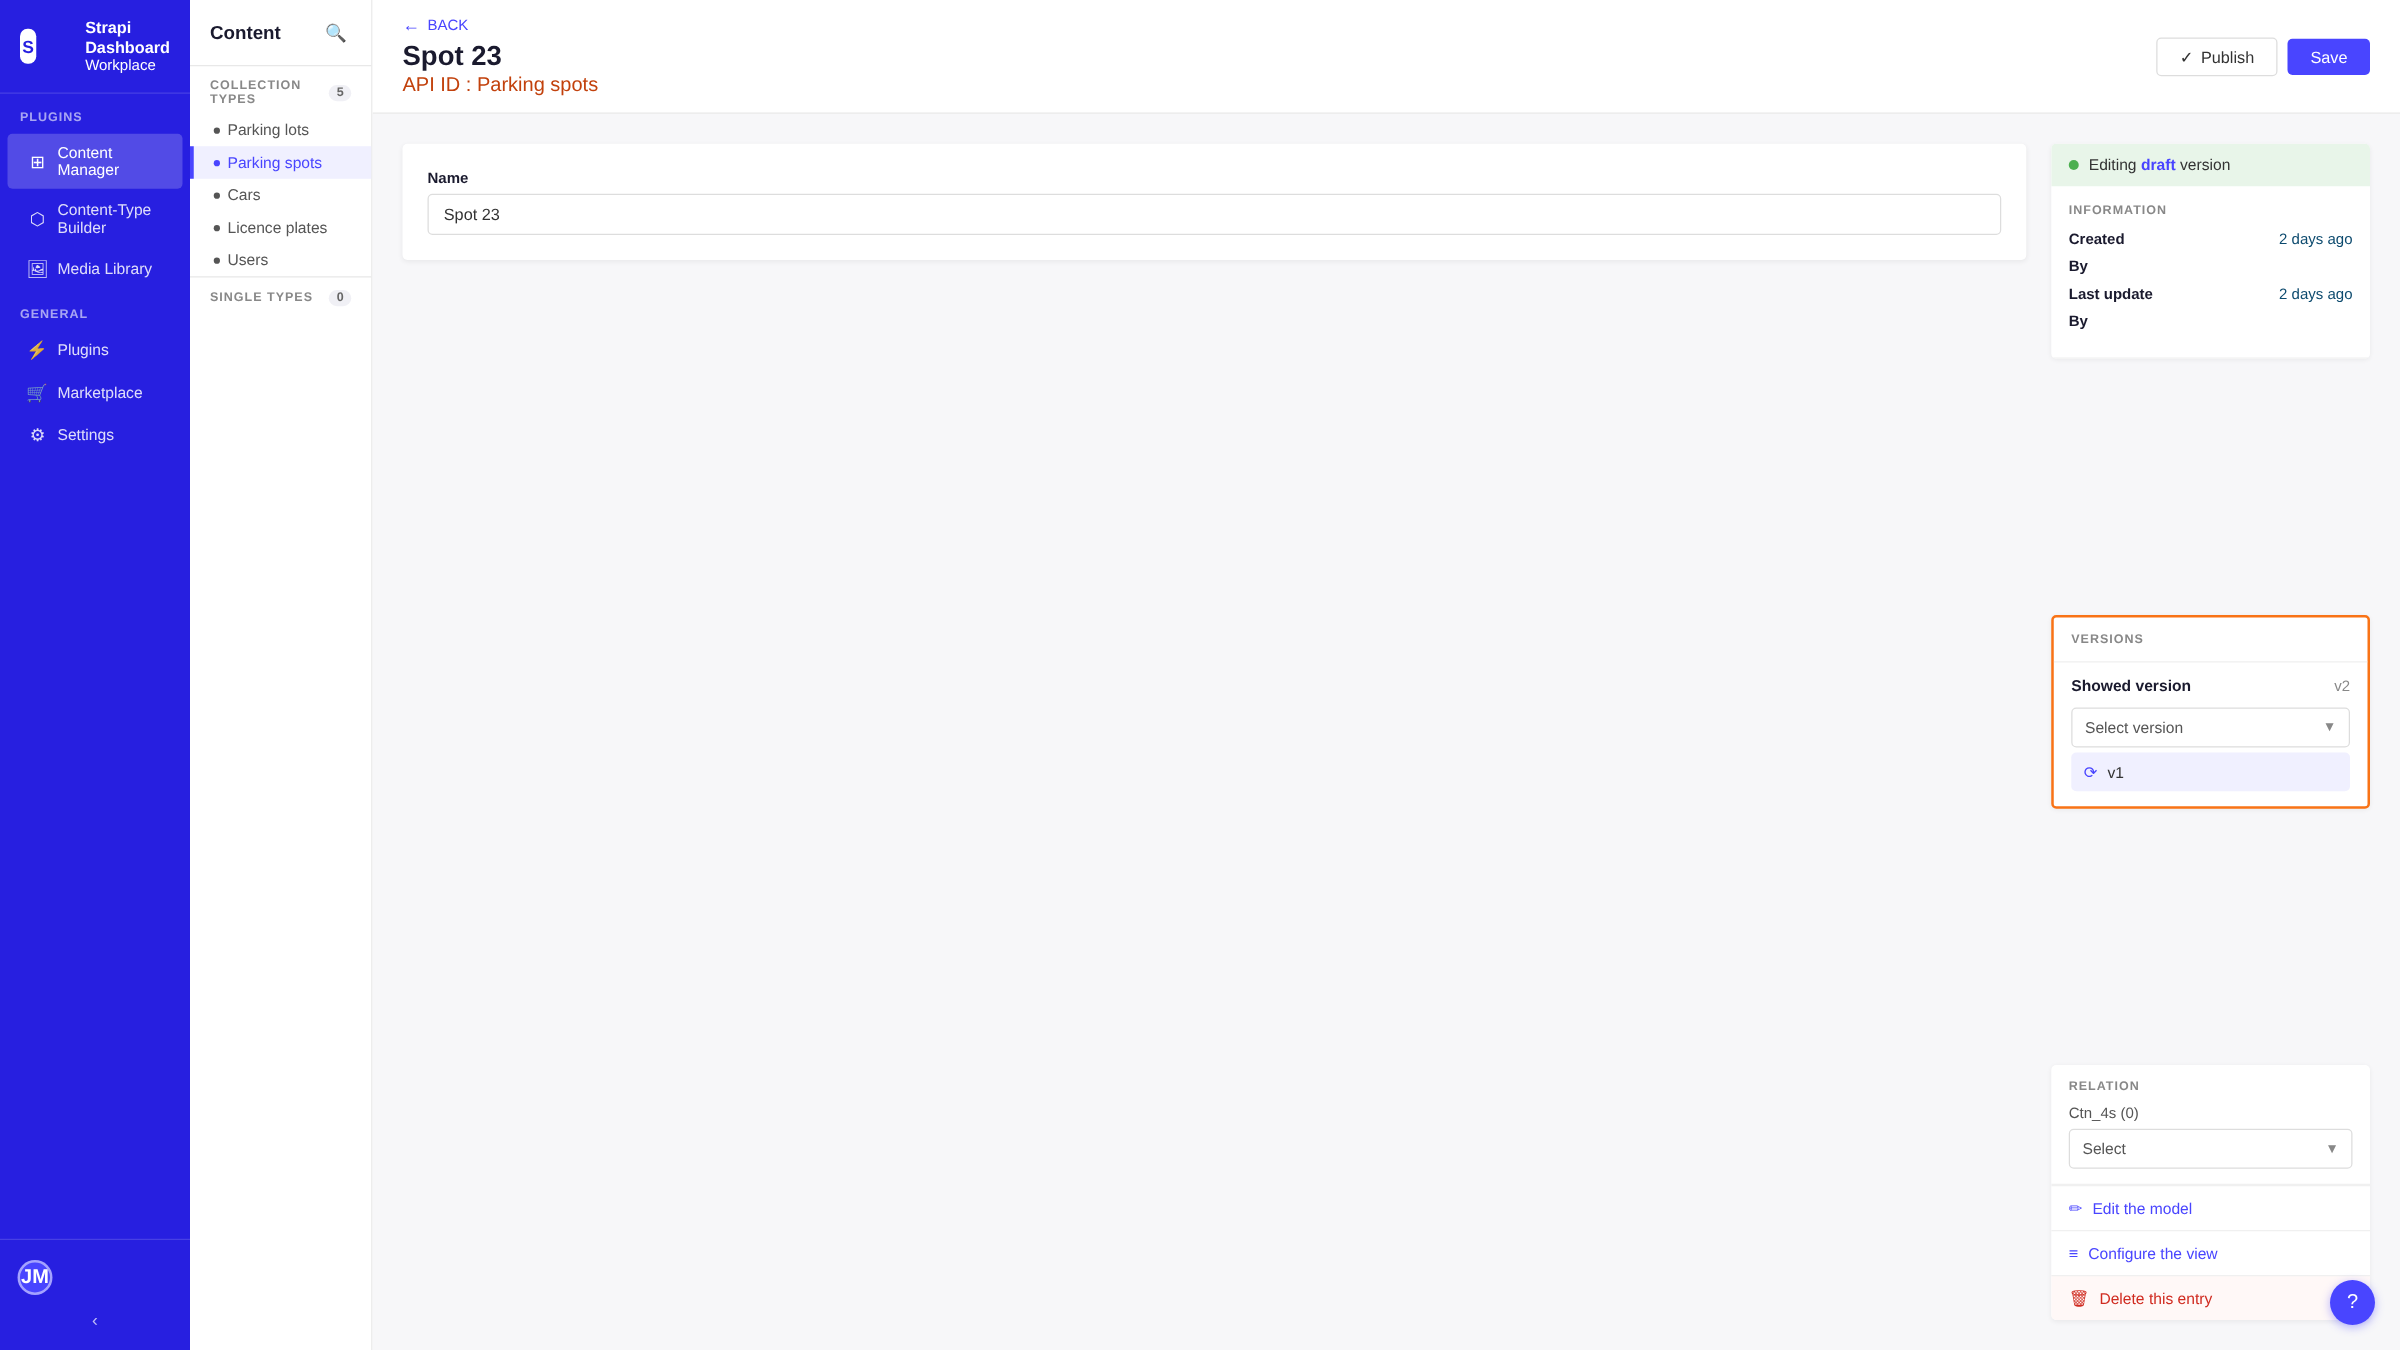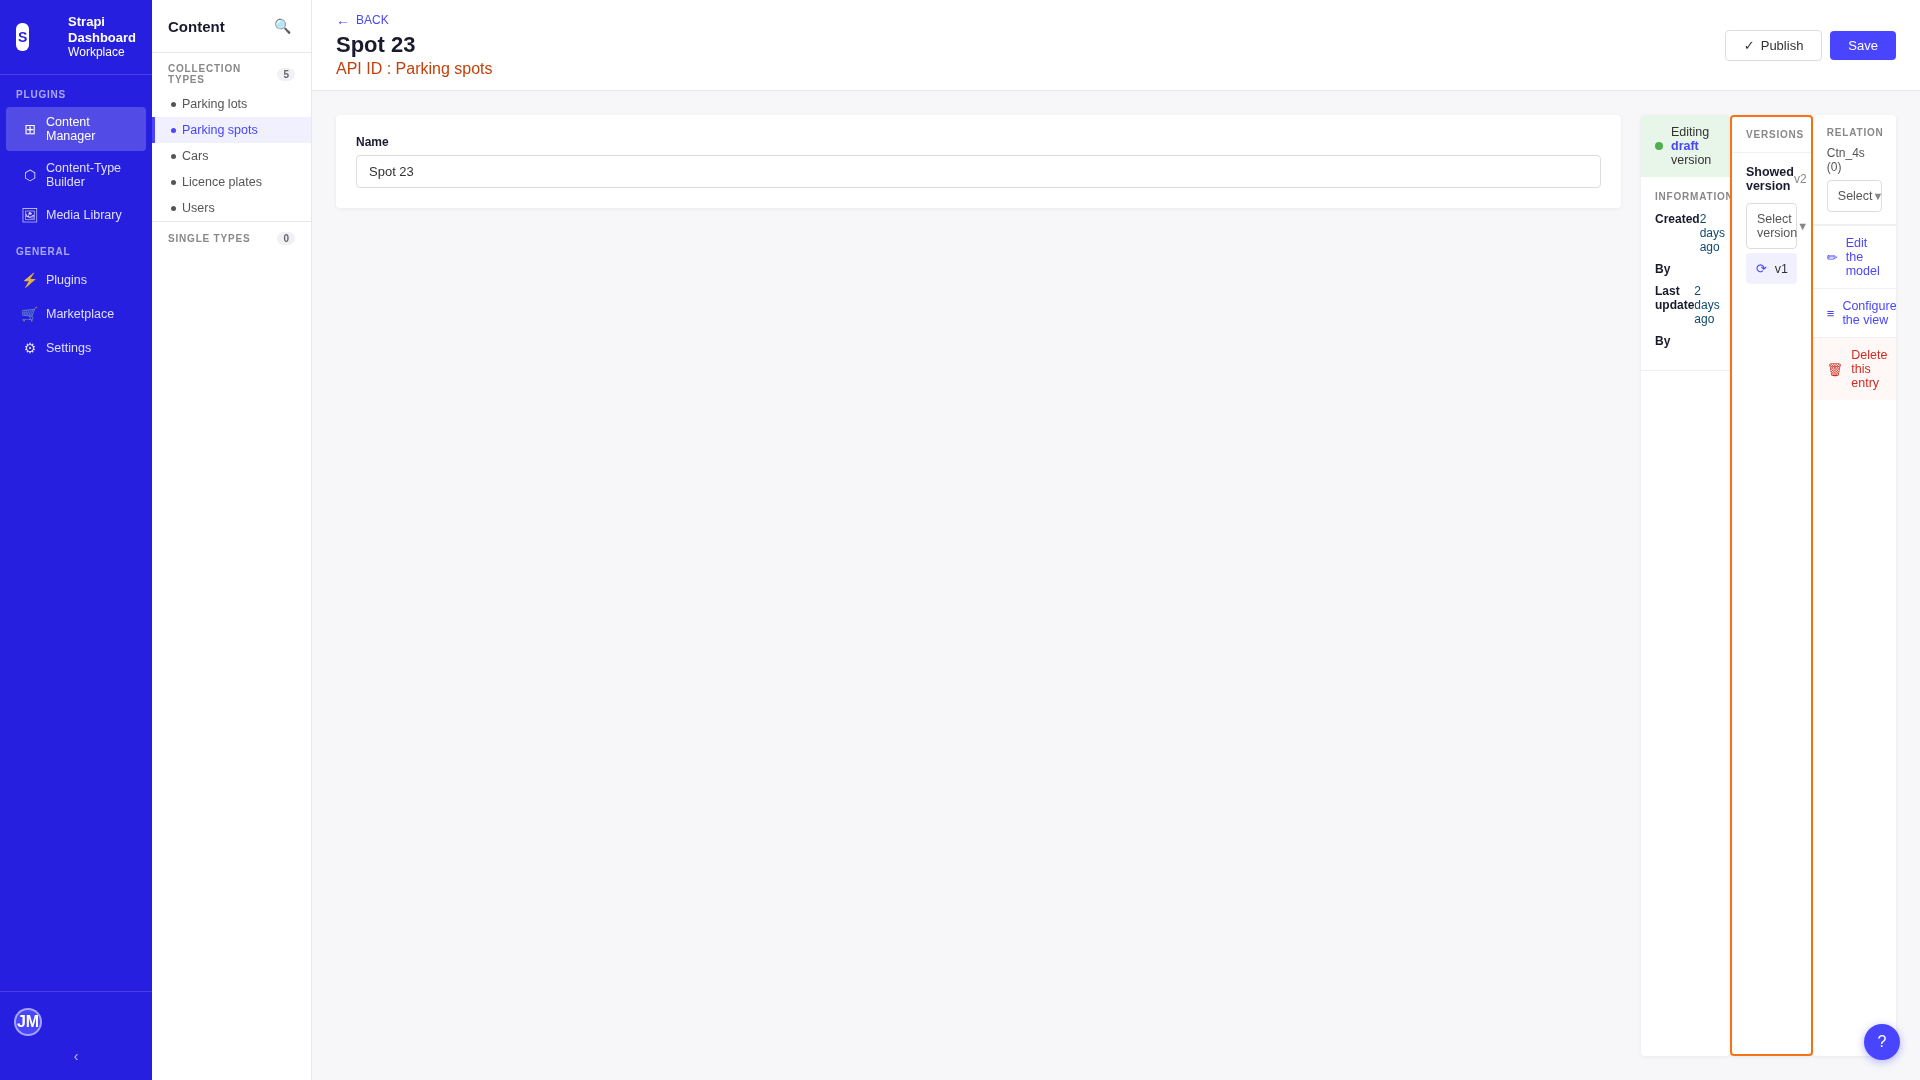--- a/index.html
+++ b/index.html
@@ -70,21 +70,21 @@
     .collapse-btn {
       display: flex; align-items: center; justify-content: center;
       padding: 6px 16px;
       color: rgba(255,255,255,0.7);
       cursor: pointer;
       font-size: 14px;
     }
 
     
     .left-panel {
-      width: 160px;
+      width: 146px;
       background: #fff;
       border-right: 1px solid #e8e8e8;
       display: flex;
       flex-direction: column;
       flex-shrink: 0;
     }
     .left-panel-header {
       display: flex; align-items: center; justify-content: space-between;
       padding: 14px 16px;
       border-bottom: 1px solid #e8e8e8;
@@ -200,21 +200,21 @@
       font-size: 13px;
       color: #333;
       background: #fff;
       outline: none;
     }
 
     
     .right-sidebar {
       width: 255px;
       display: flex;
-      flex-direction: row;
+      flex-direction: column;
       flex-shrink: 0;
       justify-content: space-between;
     }
     .info-card {
       background: #fff;
       border-radius: 4px;
       box-shadow: 0 1px 4px rgba(0,0,0,0.06);
       overflow: hidden;
     }
     .draft-banner {

